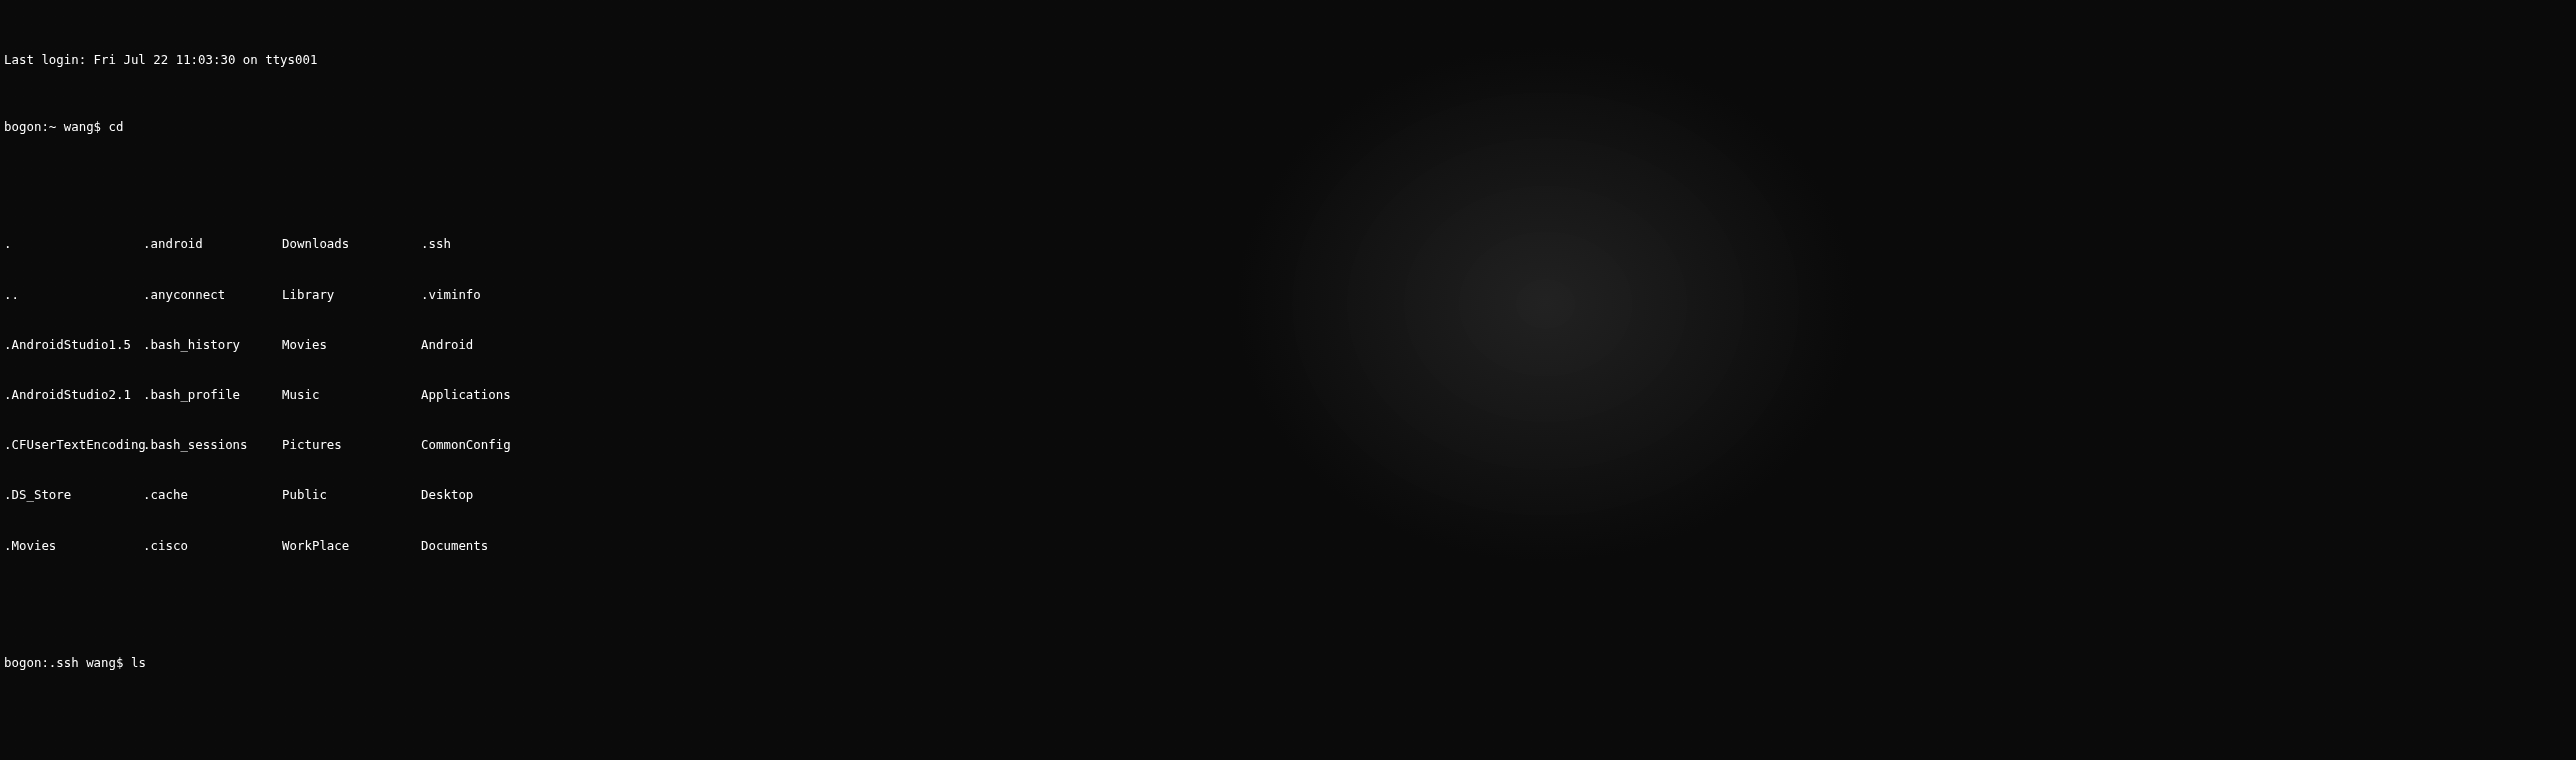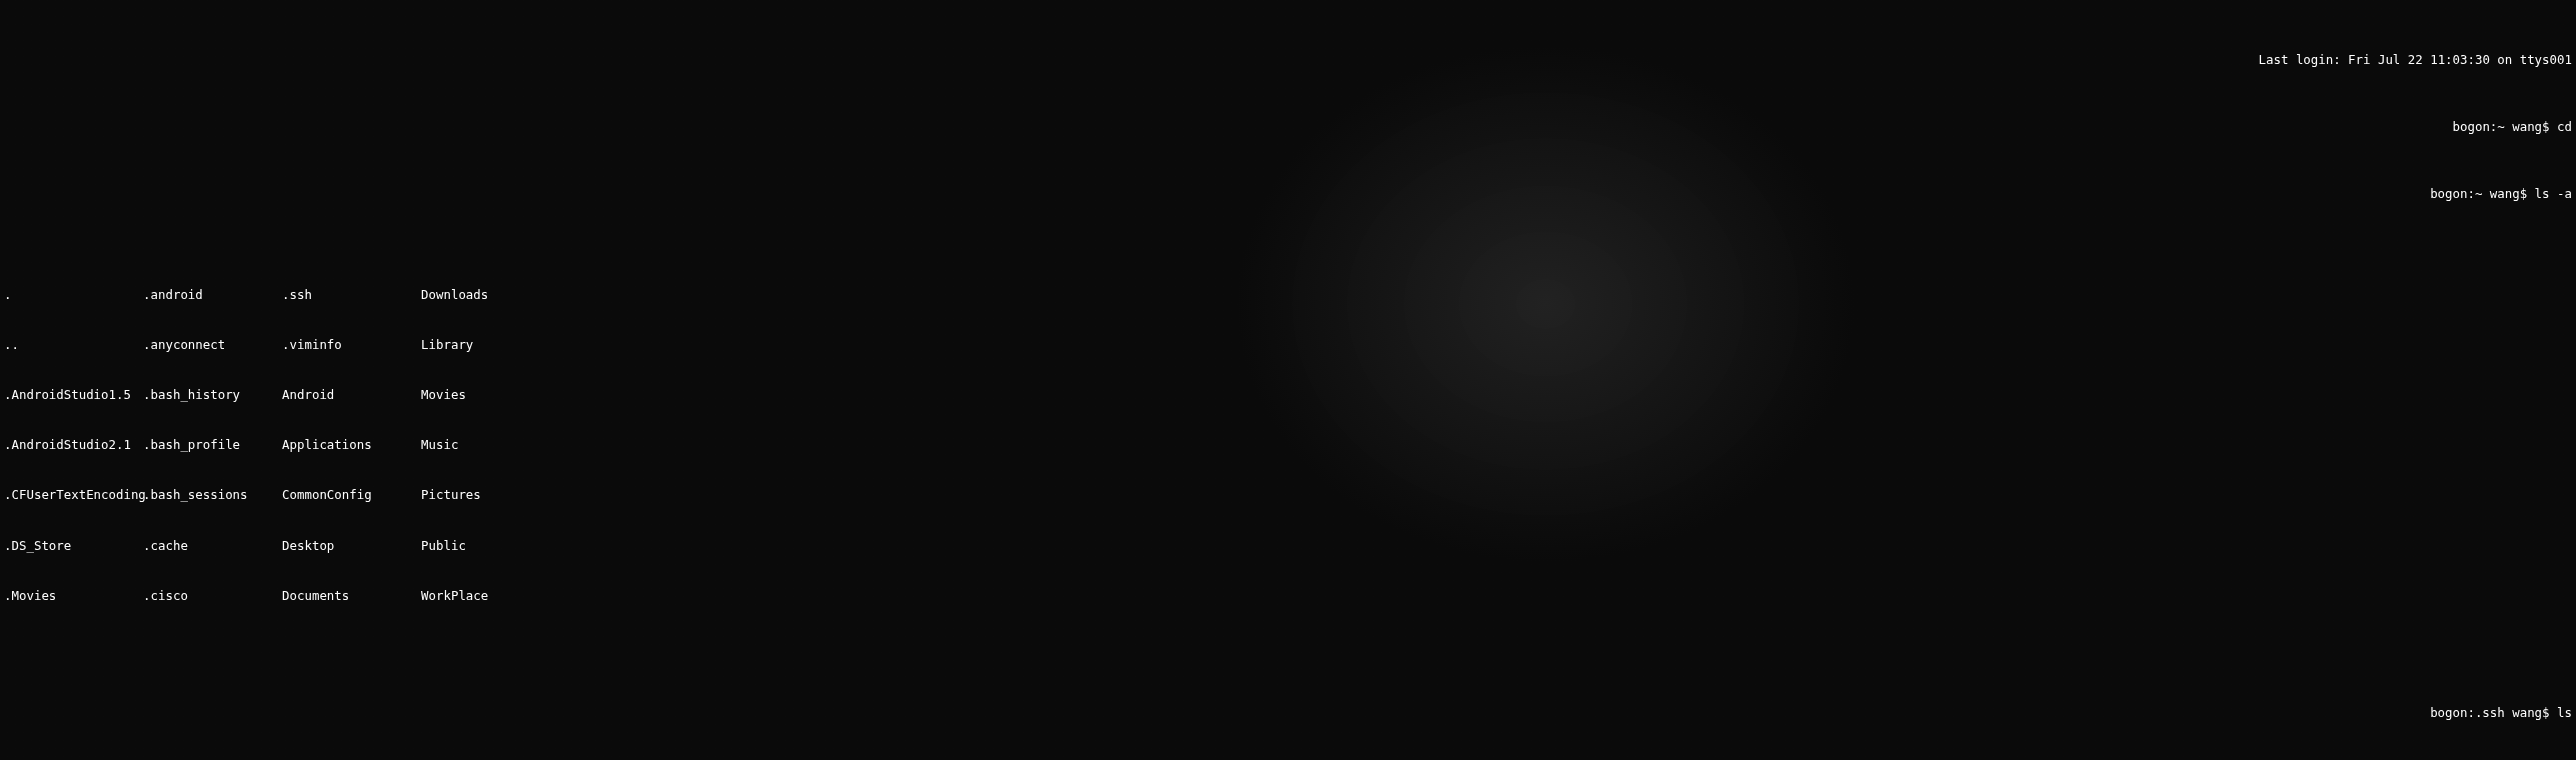--- a/index.html
+++ b/index.html
@@ -19,39 +19,38 @@
       background: radial-gradient(ellipse 309px 258px at 60% 40%, rgba(80,80,80,0.35), rgba(10,10,10,0.9));
       z-index: 0;
       pointer-events: none;
     }
     .terminal {
       position: relative;
       z-index: 1;
       padding: 2.1px 4.1px;
       white-space: pre;
     }
-    .line { white-space: pre; text-align: right; }
+    .line { white-space: pre; }
     .cols {
       display: grid;
       grid-template-columns: 139px 139px 139px 139px 139px;
     }
     .cols span { display: block; }
   </style>
 </head>
 <body>
 
 <div class="bg-overlay"></div>
 
 <div class="terminal">
 
   <div class="line">Last login: Fri Jul 22 11:03:30 on ttys001</div>
 
   <div class="line"><span>bogon:~ wang$ </span><span>cd</span></div>
 
-  <div class="line"><span>bogon:~ wang$ </span><span>ls -a</span></div>
 
   <div class="cols">
     <div>
       <span>.</span>
       <span>..</span>
       <span>.AndroidStudio1.5</span>
       <span>.AndroidStudio2.1</span>
       <span>.CFUserTextEncoding</span>
       <span>.DS_Store</span>
       <span>.Movies</span>
@@ -59,36 +58,36 @@
     <div>
       <span>.android</span>
       <span>.anyconnect</span>
       <span>.bash_history</span>
       <span>.bash_profile</span>
       <span>.bash_sessions</span>
       <span>.cache</span>
       <span>.cisco</span>
     </div>
     <div>
+      <span>Downloads</span>
+      <span>Library</span>
+      <span>Movies</span>
+      <span>Music</span>
+      <span>Pictures</span>
+      <span>Public</span>
+      <span>WorkPlace</span>
+    </div>
+    <div>
       <span>.ssh</span>
       <span>.viminfo</span>
       <span>Android</span>
       <span>Applications</span>
       <span>CommonConfig</span>
       <span>Desktop</span>
       <span>Documents</span>
-    </div>
-    <div>
-      <span>Downloads</span>
-      <span>Library</span>
-      <span>Movies</span>
-      <span>Music</span>
-      <span>Pictures</span>
-      <span>Public</span>
-      <span>WorkPlace</span>
     </div>
   </div>
 
 
   <div class="line"><span>bogon:.ssh wang$ </span><span>ls</span></div>
 
   
 
   
 

